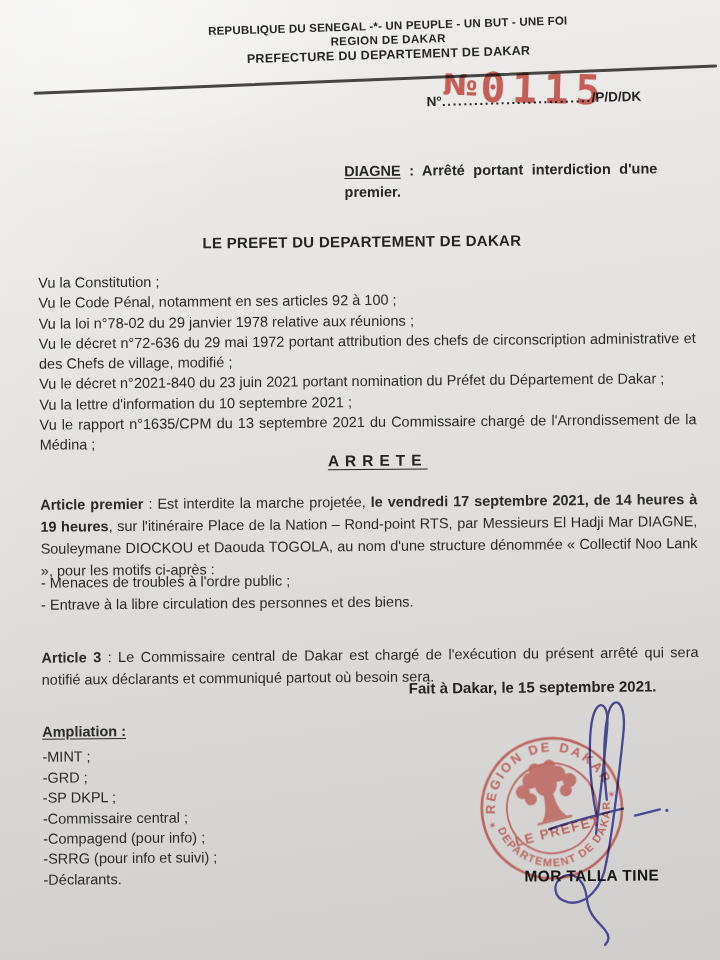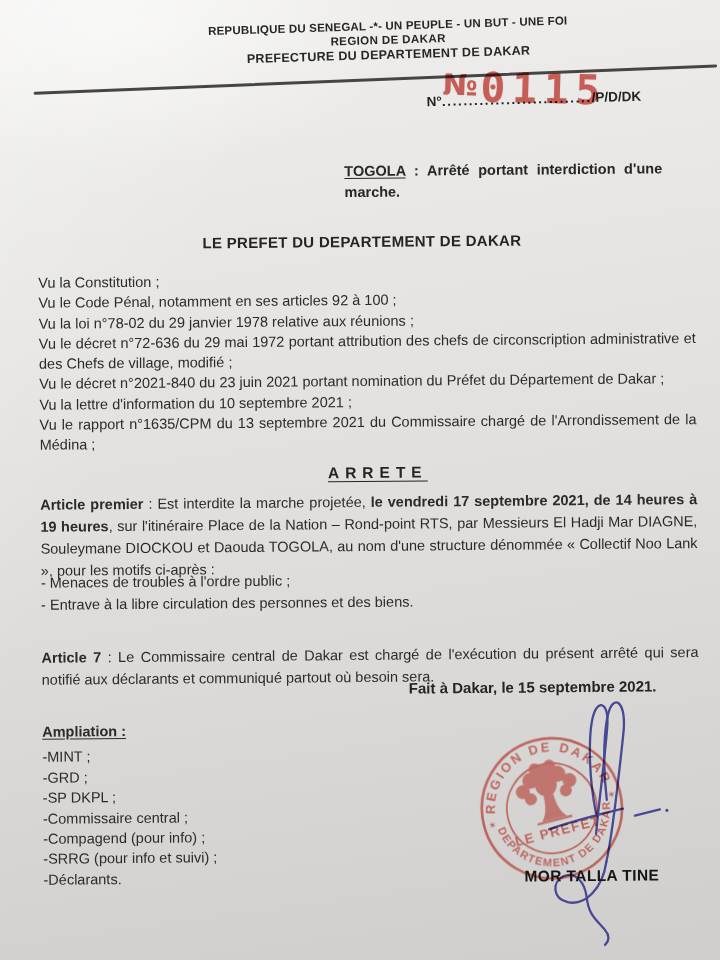--- a/index.html
+++ b/index.html
@@ -35,21 +35,21 @@
   .analyse{position:absolute;left:347px;top:161px;width:354px;font-weight:bold;
     font-size:14.5px;line-height:21px;word-spacing:4.5px;color:#272727;}
   .analyse .label{text-decoration:underline;text-underline-offset:2px;}
 
   .authority{position:absolute;left:4px;top:233px;width:720px;text-align:center;
     font-weight:bold;font-size:15px;letter-spacing:.3px;color:#242424;}
 
   .vu{position:absolute;left:40px;top:270px;width:657px;font-size:14.5px;line-height:20.3px;}
   .vu .item{text-align:justify;}
 
-  .arrete{position:absolute;left:328px;top:464px;font-weight:bold;font-size:15.5px;
+  .arrete{position:absolute;left:328px;top:452px;font-weight:bold;font-size:15.5px;
     letter-spacing:6px;text-decoration:underline;text-underline-offset:3px;color:#242424;}
 
   .para{position:absolute;left:40px;width:657px;font-size:14.5px;line-height:22px;text-align:justify;}
   .art1{top:476px;}
   .art2{top:629px;}
   .art-label{font-weight:bold;text-underline-offset:2px;}
   b.phr{font-weight:bold;}
 
   .motifs{position:absolute;left:40px;top:570px;width:657px;font-size:14.5px;line-height:21.5px;}
 
@@ -77,21 +77,21 @@
     <div class="lh2">REGION DE DAKAR</div>
     <div class="lh3">PREFECTURE DU DEPARTEMENT DE DAKAR</div>
   </div>
 
   <div class="rule"></div>
 
   <div class="ref"><span>N°</span><span class="dots">............................</span><span>/P/D/DK</span></div>
 
   <div class="regstamp"><span class="sym">№</span><span class="digits">0115</span></div>
 
-  <div class="analyse"><span class="label">TOGOLA</span><span> : </span><span>Arrêté portant interdiction d'une</span><br><span>marche.</span></div>
+  <div class="analyse"><span class="label">DIAGNE</span><span> : </span><span>Arrêté portant interdiction d'une</span><br><span>premier.</span></div>
 
   <div class="authority">LE PREFET DU DEPARTEMENT DE DAKAR</div>
 
   <div class="vu">
     <div class="item">Vu la Constitution ;</div>
     <div class="item">Vu le Code Pénal, notamment en ses articles 92 à 100 ;</div>
     <div class="item">Vu la loi n°78-02 du 29 janvier 1978 relative aux réunions ;</div>
     <div class="item">Vu le décret n°72-636 du 29 mai 1972 portant attribution des chefs de circonscription administrative et des Chefs de village, modifié ;</div>
     <div class="item">Vu le décret n°2021-840 du 23 juin 2021 portant nomination du Préfet du Département de Dakar ;</div>
     <div class="item">Vu la lettre d'information du 10 septembre 2021 ;</div>
@@ -100,21 +100,21 @@
 
   <div class="arrete">ARRETE</div>
 
   <p class="para art1"><span class="art-label">Article premier</span><span> : </span><span>Est interdite la marche projetée, </span><b class="phr">le vendredi 17 septembre 2021, de 14 heures à 19 heures</b><span>, sur l'itinéraire Place de la Nation – Rond-point RTS, par Messieurs El Hadji Mar DIAGNE, Souleymane DIOCKOU et Daouda TOGOLA, au nom d'une structure dénommée « Collectif Noo Lank », pour les motifs ci-après :</span></p>
 
   <div class="motifs">
     <div>- Menaces de troubles à l'ordre public ;</div>
     <div>- Entrave à la libre circulation des personnes et des biens.</div>
   </div>
 
-  <p class="para art2"><span class="art-label">Article 7</span><span> : </span><span>Le Commissaire central de Dakar est chargé de l'exécution du présent arrêté qui sera notifié aux déclarants et communiqué partout où besoin sera.</span></p>
+  <p class="para art2"><span class="art-label">Article 3</span><span> : </span><span>Le Commissaire central de Dakar est chargé de l'exécution du présent arrêté qui sera notifié aux déclarants et communiqué partout où besoin sera.</span></p>
 
   <div class="dateline">Fait à Dakar, le 15 septembre 2021.</div>
 
   <div class="ampliation">
     <span class="amp-label">Ampliation :</span>
     <div>-MINT ;</div>
     <div>-GRD ;</div>
     <div>-SP DKPL ;</div>
     <div>-Commissaire central ;</div>
     <div>-Compagend (pour info) ;</div>

